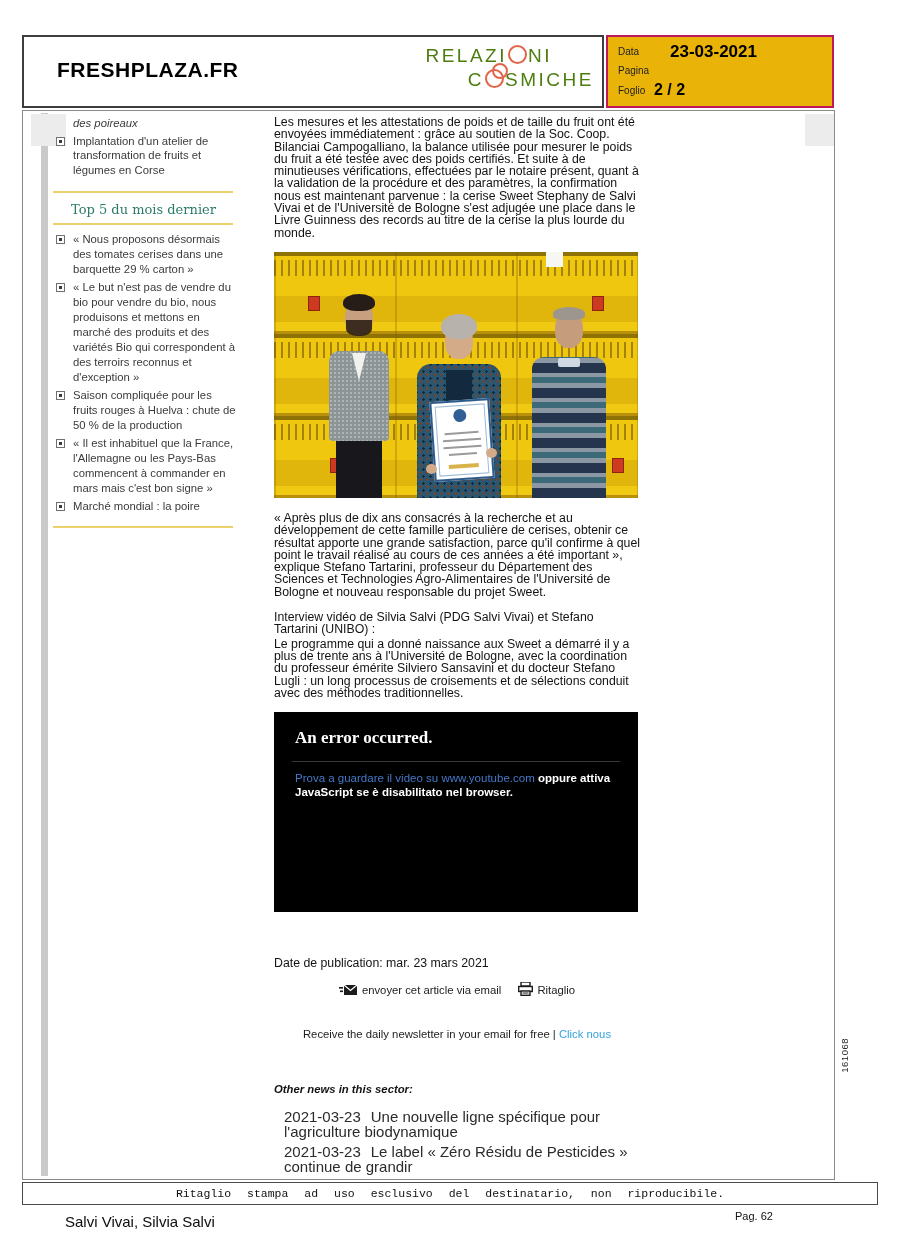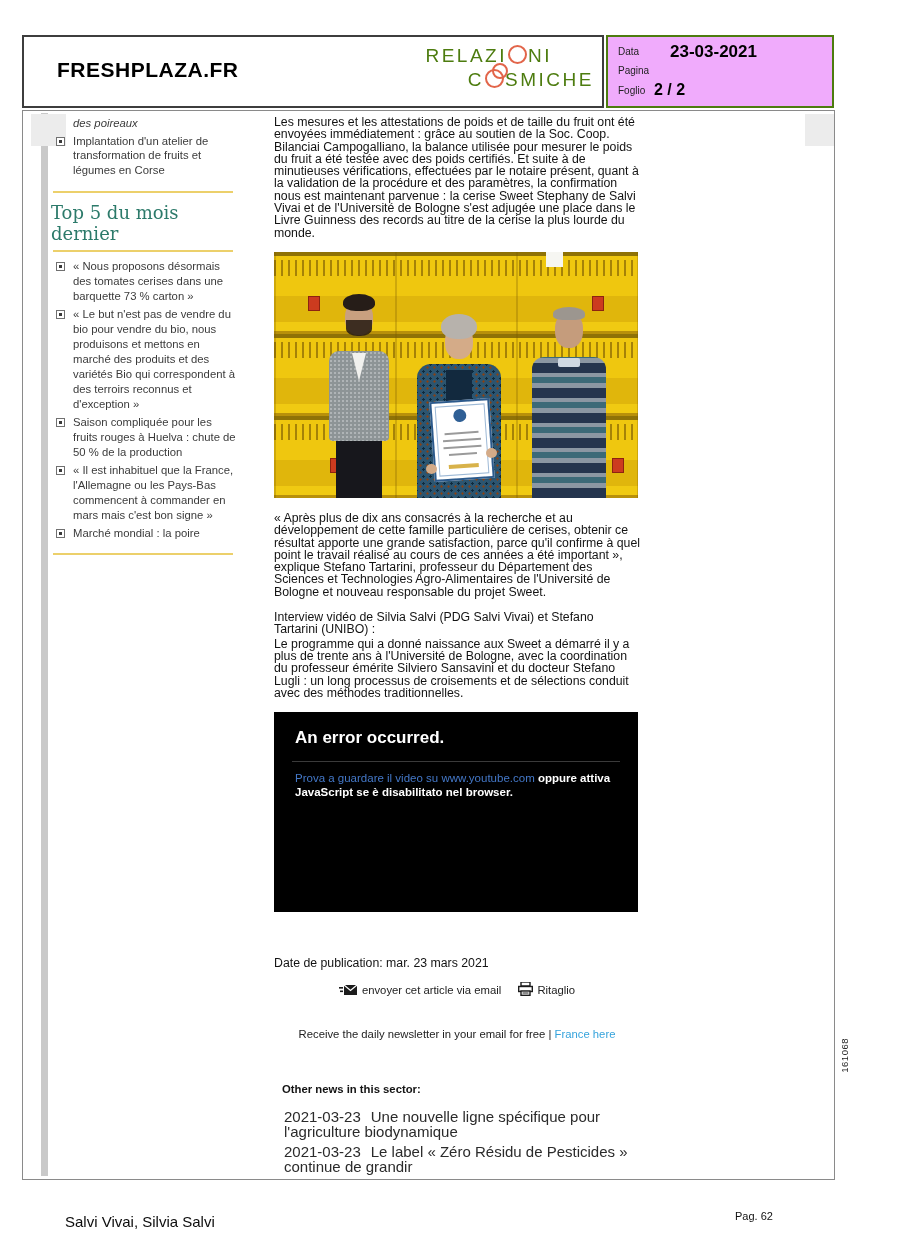--- a/index.html
+++ b/index.html
@@ -9,42 +9,42 @@
 
   
   .hdr-left{left:22px;top:35px;width:578px;height:69px;border:2px solid #3d3d3d;background:#fff;}
   .src-title{left:33px;top:21px;font-size:21px;font-weight:bold;letter-spacing:.5px;color:#000;}
   .logo{right:6px;top:5px;width:210px;height:58px;color:#4d7c0f;}
   .logo-line{position:absolute;font-size:19px;letter-spacing:2.5px;white-space:nowrap;}
   .logo-l1{top:3px;right:44px;}
   .logo-l2{top:27px;right:2px;}
   .ring{display:inline-block;width:15px;height:15px;border:2px solid #e2654a;border-radius:50%;vertical-align:-2px;margin:0 1px;}
   .ring-mid{position:absolute;width:12px;height:12px;border:2px solid #e2654a;border-radius:50%;right:88px;top:21px;background:transparent;}
-  .hdr-right{left:606px;top:35px;width:224px;height:69px;border:2px solid #4d7c0f;background:#f0abfc;}
+  .hdr-right{left:606px;top:35px;width:224px;height:69px;border:2px solid #be185d;background:#eab308;}
   .meta-label{font-size:10px;color:#222;}
   .meta-val{font-weight:bold;color:#000;}
 
   
   .main-box{left:22px;top:110px;width:811px;height:1068px;border:1px solid #8a8a8a;background:#fff;}
   .corner-sq{background:#ececec;}
   .v-strip{left:18px;top:2px;width:7px;height:1063px;background:#c9c9c9;}
 
   
   .sidebar{left:28px;top:4px;width:186px;font-size:11.3px;color:#3b3b3b;}
   .sb-overflow{margin:1px 0 3px 22px;line-height:14.5px;font-style:italic;}
   .sb-list{list-style:none;margin:0;padding:0;}
   .sb-list li{position:relative;margin:0 0 3px 22px;line-height:14.5px;cursor:pointer;}
   .top5-list li{line-height:15px;}
   .bullet{position:absolute;left:-17px;top:3px;width:7px;height:7px;border:1px solid #707070;background:#fff;}
   .bullet::before{content:"";display:block;width:3px;height:3px;margin:2px;background:#3a3a3a;}
   .gold-hr{height:2px;background:#ecd06b;border:0;margin:0 4px 0 2px;}
   .hr1{margin-top:14px;}
   .hr2{margin-top:5px;margin-bottom:7px;}
   .hr3{margin-top:12px;}
-  .top5-title{font-family:"DejaVu Serif","Liberation Serif",serif;font-size:18px;color:#2c7a6a;margin:9px 0 6px 0;}
+  .top5-title{font-family:"DejaVu Serif","Liberation Serif",serif;font-size:13px;color:#2c7a6a;margin:9px 0 6px 20px;}
 
   
   .article{left:251px;top:5px;width:366px;font-size:12.3px;line-height:12.3px;color:#131313;}
   .article p{margin:0 0 13px 0;}
 
   
   .photo{position:relative;width:364px;height:246px;margin:1px 0 14px 0;overflow:hidden;
     background:
       repeating-linear-gradient(90deg, rgba(120,88,0,.28) 0 2px, rgba(0,0,0,0) 2px 121px),
       repeating-linear-gradient(0deg, #b8900a 0 3px, #f0ca12 3px 12px, #e0b60c 12px 38px, #efc70f 38px 78px, #8f7206 78px 82px);}
@@ -74,33 +74,33 @@
   .hand{width:11px;height:10px;border-radius:50%;background:#d4ab88;}
   
   .m2-body{left:258px;top:105px;width:74px;height:141px;border-radius:12px 12px 0 0;
     background:repeating-linear-gradient(0deg,#25354e 0 10px,#8b97a3 10px 15px,#3c6a78 15px 21px,#8b97a3 21px 25px);}
   .m2-collar{left:284px;top:106px;width:22px;height:9px;background:#cfd8e2;border-radius:2px;}
   .m2-head{left:281px;top:60px;width:28px;height:36px;background:#c59c7c;border-radius:45%;}
   .m2-hair{left:279px;top:55px;width:32px;height:13px;background:#9c968f;border-radius:50% 50% 30% 30%;}
 
   
   .video-box{position:relative;width:364px;height:200px;background:#000;margin:3px 0 45px 0;color:#fff;}
-  .video-title{position:absolute;left:21px;top:20px;font-size:17px;font-weight:bold;}
+  .video-title{position:absolute;left:21px;top:20px;font-size:17px;font-weight:bold;font-family:Liberation Serif, serif;}
   .video-hr{position:absolute;left:18px;right:18px;top:49px;height:0;border-top:1px solid #3a3a3a;}
   .video-msg{position:absolute;left:21px;top:59px;width:320px;font-size:11.5px;line-height:14px;font-weight:bold;}
   .video-link{color:#4478c8;font-weight:normal;cursor:pointer;}
 
   .pubdate{margin:0 0 44px 0;}
   .share-row{text-align:center;font-size:11.3px;color:#222;margin:0 0 31px 0;}
   .share-item{display:inline-block;cursor:pointer;}
   .share-item + .share-item{margin-left:14px;}
   .share-item svg{vertical-align:-2px;margin-right:4px;}
   .newsletter{text-align:center;font-size:11.3px;color:#222;margin:0 0 43px 0;}
   .click-here{color:#35a3dc;cursor:pointer;}
-  .other-title{font-size:11.3px;font-weight:bold;margin:0 0 14px 8px;}
+  .other-title{font-size:11.3px;font-weight:bold;margin:0 0 14px 0;font-style:italic;}
   .news-row{font-size:15px;margin:0 0 5px 10px;line-height:15px;color:#2b2b2b;}
   .news-date{margin-right:10px;color:#2b2b2b;}
   .news-link{cursor:pointer;}
 
   
   .clip-id{left:839px;top:1038px;writing-mode:vertical-rl;transform:rotate(180deg);font-size:9.5px;color:#222;letter-spacing:.5px;}
   .ritaglio{left:22px;top:1182px;width:854px;height:21px;border:1px solid #4a4a4a;
     font-family:"Liberation Mono","DejaVu Sans Mono",monospace;font-size:11.5px;word-spacing:9px;
     text-align:center;line-height:21px;color:#111;background:#fff;}
   .subject-line{left:65px;top:1213px;font-size:15px;color:#0c0c0c;}
@@ -139,21 +139,21 @@
       <ul class="sb-list">
 
           <li><span class="bullet"></span><span>Implantation d'un atelier de transformation de fruits et légumes en Corse</span></li>
 
         </ul>
       <hr class="gold-hr hr1">
       <div class="top5-title">Top 5 du mois dernier</div>
       <hr class="gold-hr hr2">
       <ul class="sb-list top5-list">
 
-          <li><span class="bullet"></span><span>« Nous proposons désormais des tomates cerises dans une barquette 73 % carton »</span></li>
+          <li><span class="bullet"></span><span>« Nous proposons désormais des tomates cerises dans une barquette 29 % carton »</span></li>
 
           <li><span class="bullet"></span><span>« Le but n'est pas de vendre du bio pour vendre du bio, nous produisons et mettons en marché des produits et des variétés Bio qui correspondent à des terroirs reconnus et d'exception »</span></li>
 
           <li><span class="bullet"></span><span>Saison compliquée pour les fruits rouges à Huelva : chute de 50 % de la production</span></li>
 
           <li><span class="bullet"></span><span>« Il est inhabituel que la France, l'Allemagne ou les Pays-Bas commencent à commander en mars mais c'est bon signe »</span></li>
 
           <li><span class="bullet"></span><span>Marché mondial : la poire</span></li>
         </ul>
       <hr class="gold-hr hr3">
@@ -221,30 +221,31 @@
               <rect x="1" y="6.5" width="3" height="1.6" fill="#1c1c1c"></rect>
             </svg><span>envoyer cet article via email</span></span>
         <span class="share-item"><svg width="15" height="14">
               <rect x="3" y="0" width="9" height="4" fill="none" stroke="#1c1c1c" stroke-width="1.4"></rect>
               <rect x="0.7" y="4.5" width="13.6" height="5" fill="none" stroke="#1c1c1c" stroke-width="1.4"></rect>
               <rect x="3" y="9" width="9" height="4.3" fill="#fff" stroke="#1c1c1c" stroke-width="1.4"></rect>
               <line x1="4.5" y1="11" x2="10.5" y2="11" stroke="#1c1c1c" stroke-width="1"></line>
             </svg><span>Ritaglio</span></span>
       </div>
 
-      <div class="newsletter"><span>Receive the daily newsletter in your email for free | </span><span class="click-here">France here</span></div>
+      <div class="newsletter"><span>Receive the daily newsletter in your email for free | </span><span class="click-here">Click nous</span></div>
 
       <div class="other-title">Other news in this sector:</div>
       <div>
 
           <div class="news-row"><span class="news-date">2021-03-23</span><span class="news-link">Une nouvelle ligne spécifique pour l'agriculture biodynamique</span></div>
 
           <div class="news-row"><span class="news-date">2021-03-23</span><span class="news-link">Le label « Zéro Résidu de Pesticides » continue de grandir</span></div>
         </div>
     </div>
   </div>
 
   <div class="abs clip-id">161068</div>
 
+  <div class="abs ritaglio">Ritaglio stampa ad uso esclusivo del destinatario, non riproducibile.</div>
   <div class="abs subject-line">Salvi Vivai, Silvia Salvi</div>
   <div class="abs pag-num">Pag. 62</div>
 
 </div>
 
 </body></html>

